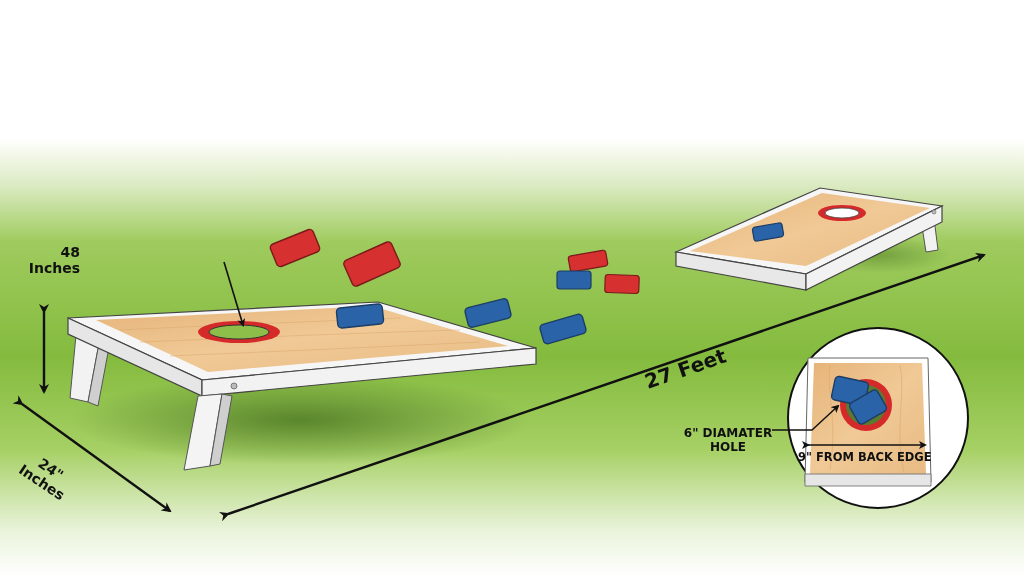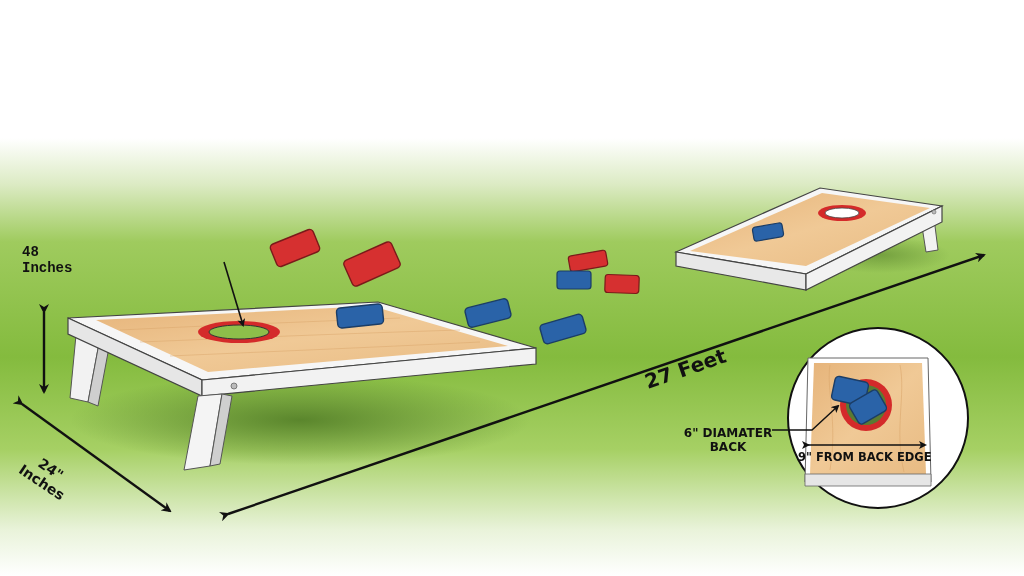--- a/index.html
+++ b/index.html
@@ -1,20 +1,20 @@
 <!DOCTYPE html>
 <html><head>
   <meta charset="utf-8">
   <style>
     html, body { margin: 0; padding: 0; }
     body { width: 1024px; height: 576px; overflow: hidden; background: #ffffff; font-family: "DejaVu Sans", sans-serif; }
     .stage { position: relative; width: 1024px; height: 576px; overflow: hidden; }
     svg.scene { position: absolute; left: 0; top: 0; width: 1024px; height: 576px; }
     .lbl { position: absolute; color: #111; font-family: "DejaVu Sans", sans-serif; font-weight: bold; line-height: 1.15; white-space: nowrap; }
-    .lbl-48 { left: 22px; top: 244px; font-size: 14px; text-align: left; width: 58px; font-family: Liberation Mono, monospace; }
+    .lbl-48 { left: 22px; top: 244px; font-size: 14px; text-align: right; width: 58px; }
     .lbl-48 span { display: block; }
     .lbl-24 { left: 34px; top: 448px; font-size: 14px; transform: rotate(34deg); transform-origin: 0 0; text-align: center; }
     .lbl-24 span { display: block; }
     .lbl-27 { left: 642px; top: 372px; font-size: 20px; transform: rotate(-19deg); transform-origin: 0 0; }
     .lbl-hole { left: 680px; top: 427px; font-size: 12px; text-align: center; width: 96px; }
     .lbl-hole span { display: block; }
     .lbl-9 { left: 798px; top: 451px; font-size: 11.5px; }
   </style>
 </head>
 <body>
@@ -151,17 +151,17 @@
 
   <div class="lbl lbl-24">
     <span>24"</span>
     <span>Inches</span>
   </div>
 
   <div class="lbl lbl-27">27 Feet</div>
 
   <div class="lbl lbl-hole">
     <span>6" DIAMATER</span>
-    <span>BACK</span>
+    <span>HOLE</span>
   </div>
 
   <div class="lbl lbl-9">9" FROM BACK EDGE</div>
 </div>
 
 </body></html>

